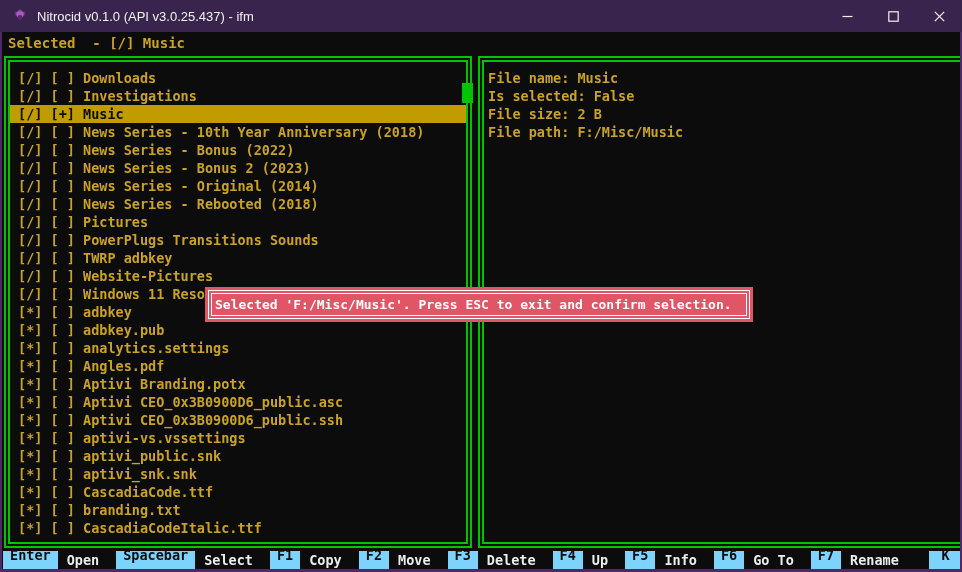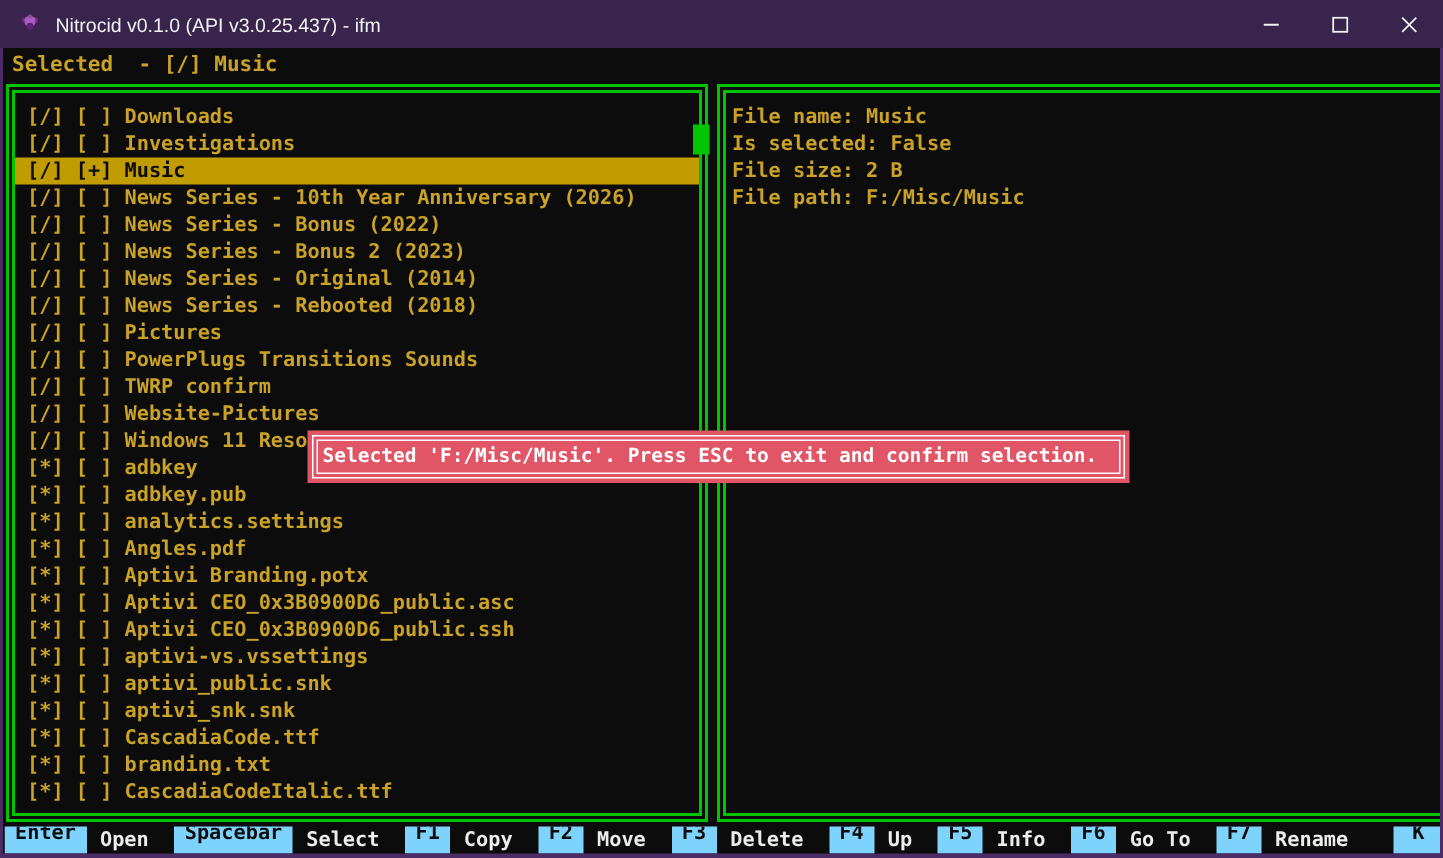--- a/index.html
+++ b/index.html
@@ -136,28 +136,28 @@
     </span>
   </div>
 
   <div class="header-line">Selected  - [/] Music</div>
 
   <div class="panel panel-left">
     <div class="file-list">
         <div class="row">[/] [ ] Downloads</div>
         <div class="row">[/] [ ] Investigations</div>
         <div class="row hl">[/] [+] Music</div>
-        <div class="row">[/] [ ] News Series - 10th Year Anniversary (2026)</div>
+        <div class="row">[/] [ ] News Series - 10th Year Anniversary (2018)</div>
         <div class="row">[/] [ ] News Series - Bonus (2022)</div>
         <div class="row">[/] [ ] News Series - Bonus 2 (2023)</div>
         <div class="row">[/] [ ] News Series - Original (2014)</div>
         <div class="row">[/] [ ] News Series - Rebooted (2018)</div>
         <div class="row">[/] [ ] Pictures</div>
         <div class="row">[/] [ ] PowerPlugs Transitions Sounds</div>
-        <div class="row">[/] [ ] TWRP confirm</div>
+        <div class="row">[/] [ ] TWRP adbkey</div>
         <div class="row">[/] [ ] Website-Pictures</div>
         <div class="row">[/] [ ] Windows 11 Resou</div>
         <div class="row">[*] [ ] adbkey</div>
         <div class="row">[*] [ ] adbkey.pub</div>
         <div class="row">[*] [ ] analytics.settings</div>
         <div class="row">[*] [ ] Angles.pdf</div>
         <div class="row">[*] [ ] Aptivi Branding.potx</div>
         <div class="row">[*] [ ] Aptivi CEO_0x3B0900D6_public.asc</div>
         <div class="row">[*] [ ] Aptivi CEO_0x3B0900D6_public.ssh</div>
         <div class="row">[*] [ ] aptivi-vs.vssettings</div>

